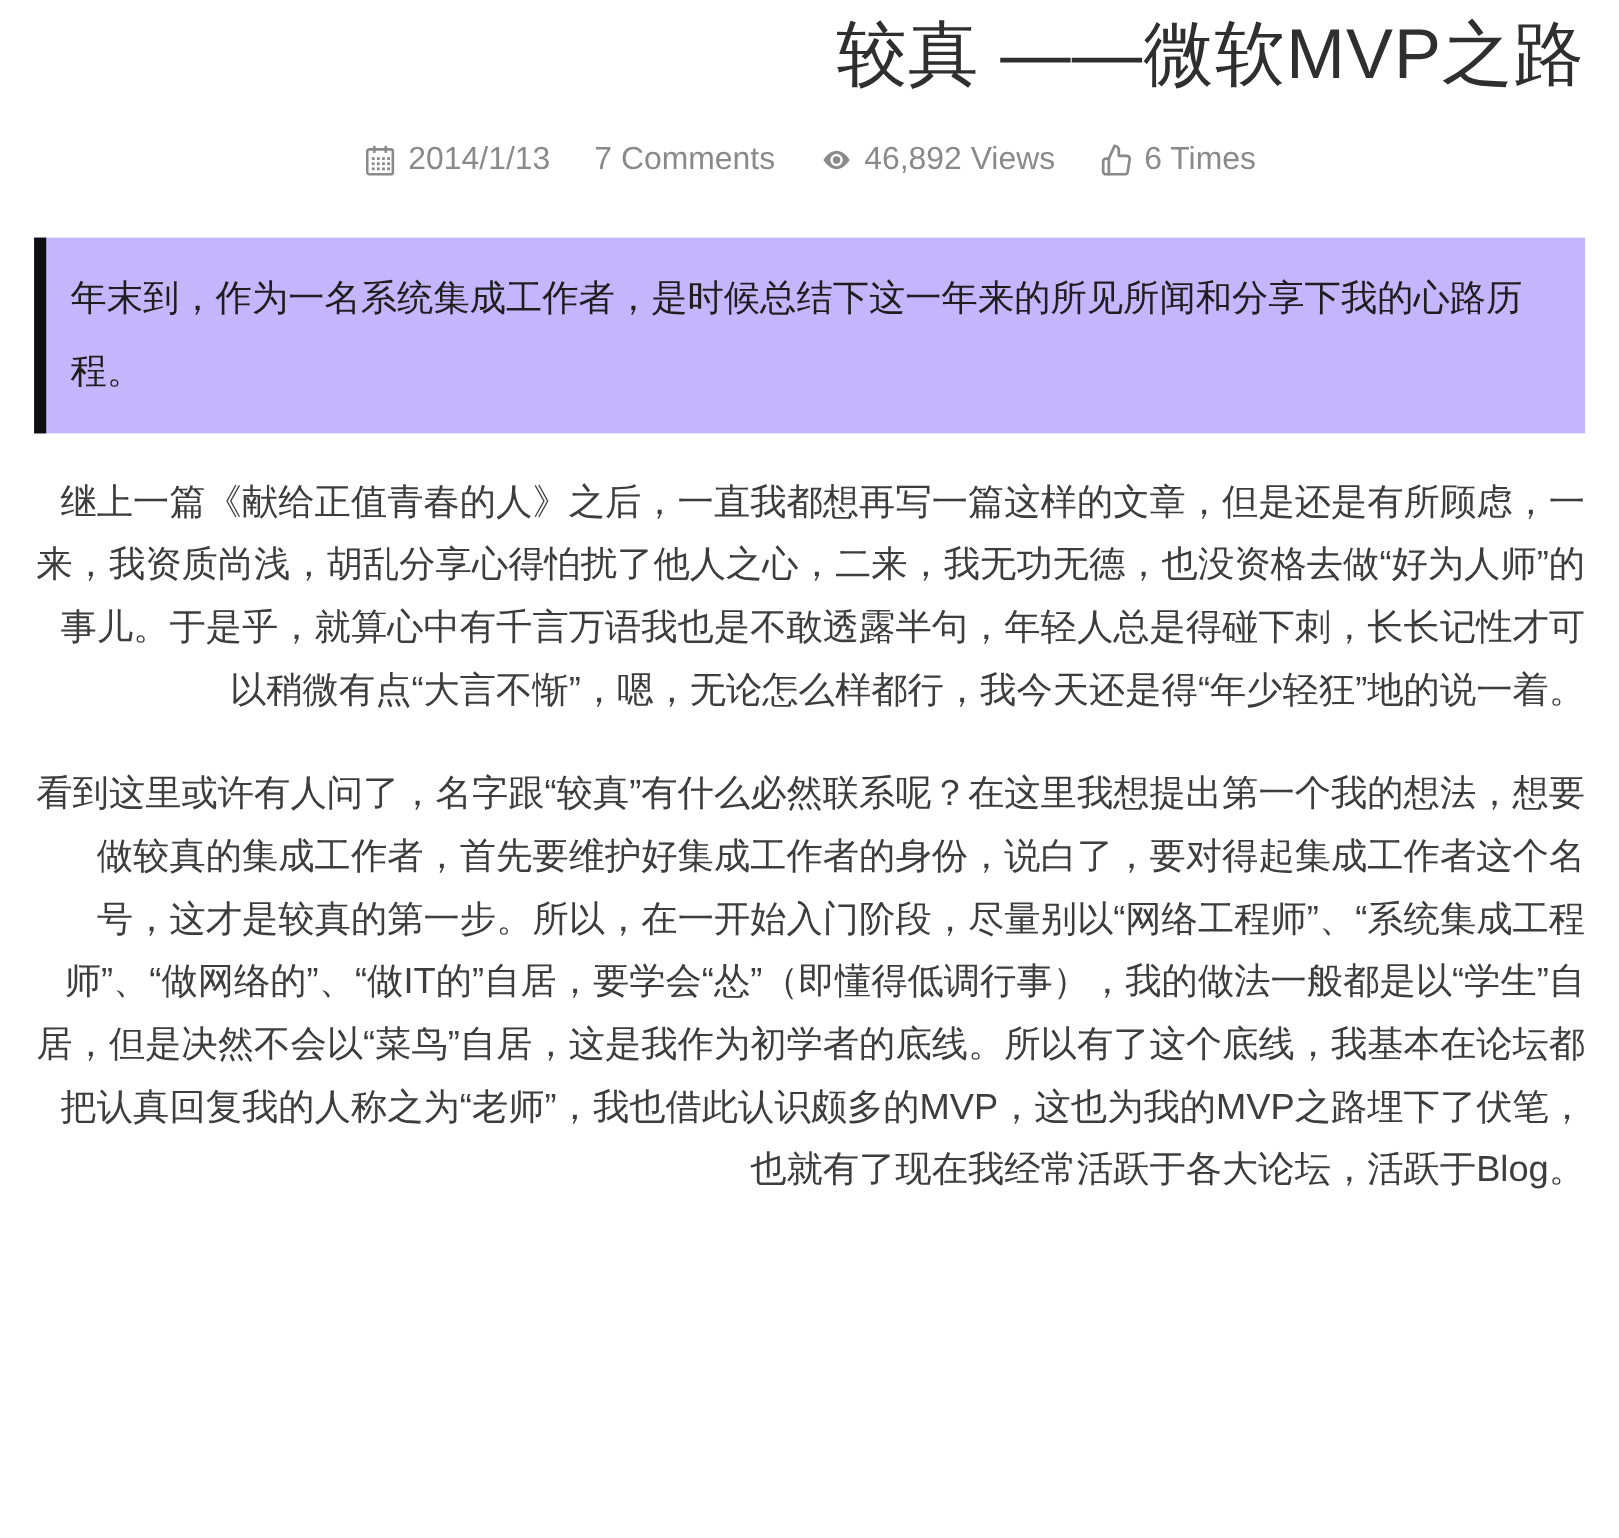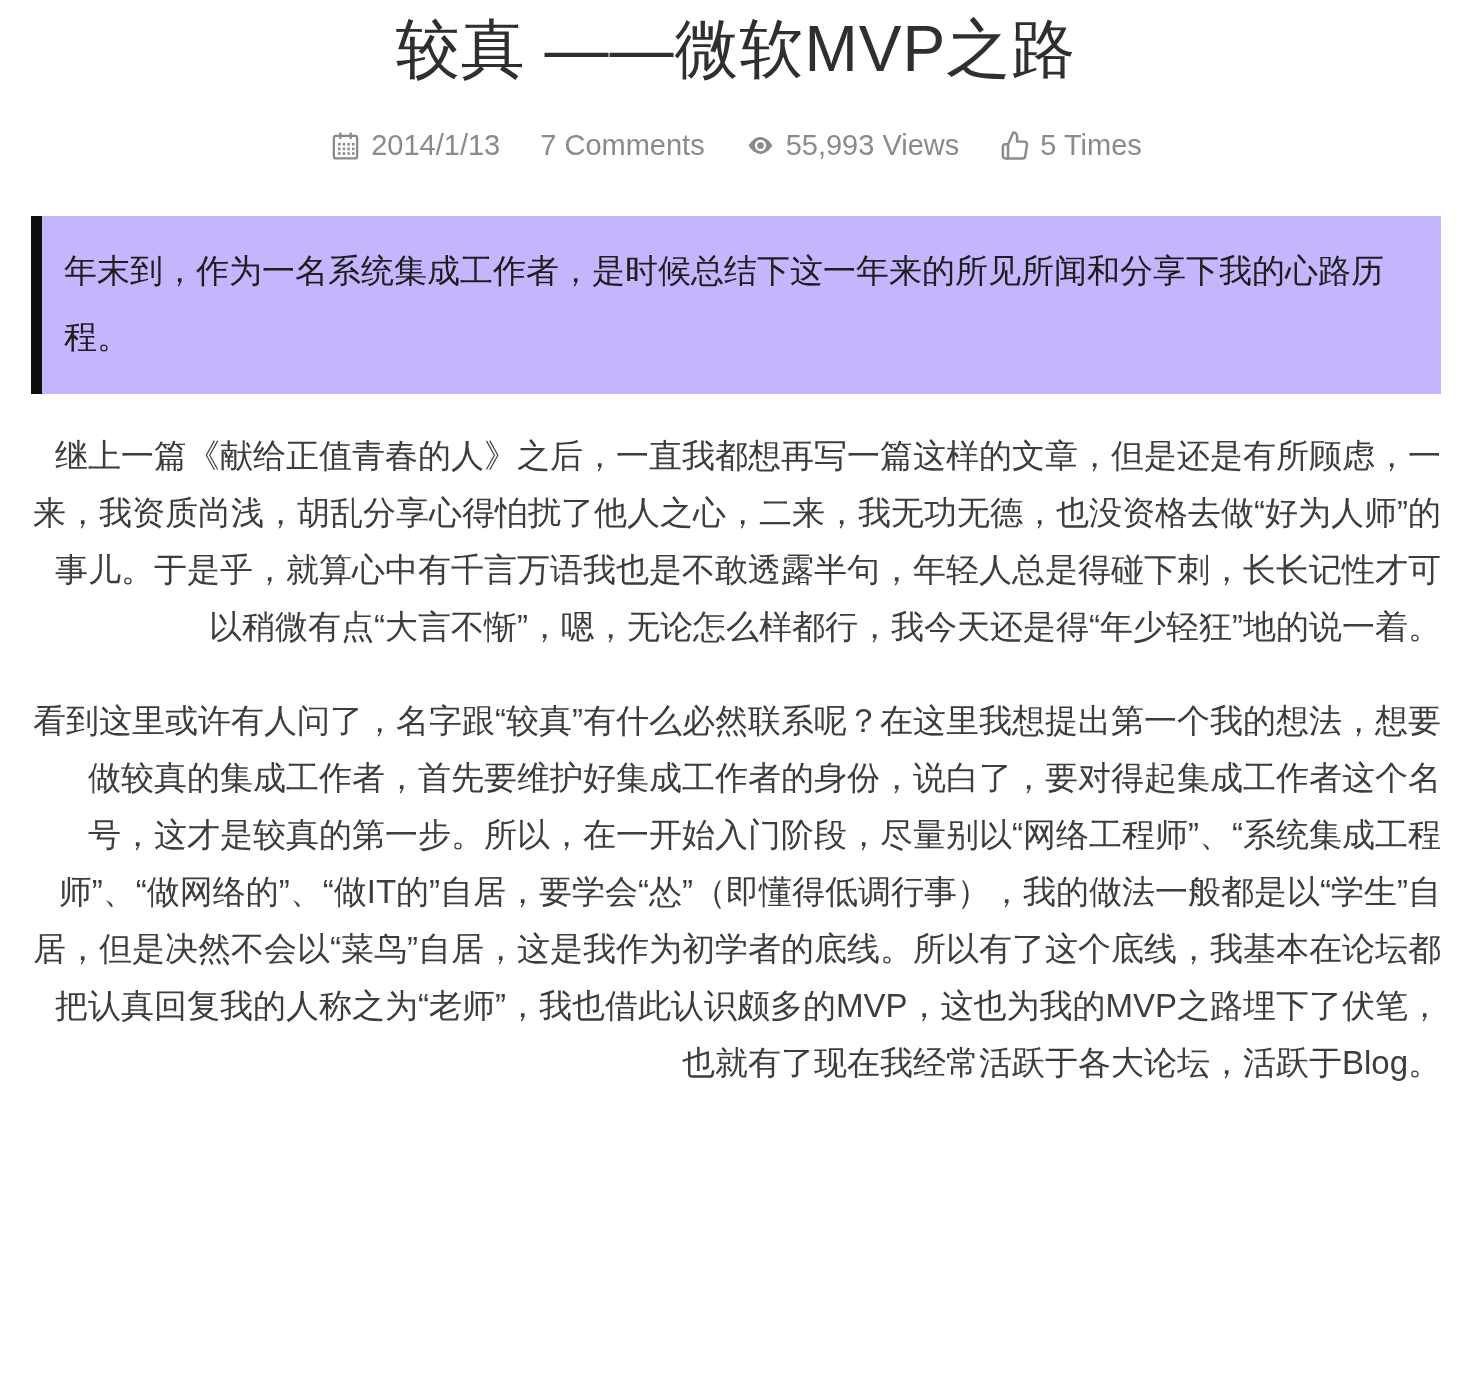--- a/index.html
+++ b/index.html
@@ -11,21 +11,21 @@
     overflow: hidden;
     font-family: "Liberation Sans", "DejaVu Sans", sans-serif;
   }
   .container {
     padding: 0 31px;
     box-sizing: border-box;
     width: 1472px;
   }
   .title {
     margin: 6px 0 0 0;
-    text-align: center;
+    text-align: right;
     font-size: 64px;
     font-weight: 500;
     color: #2f2f2f;
     letter-spacing: 1px;
   }
   .meta {
     margin-top: 36px;
     display: flex;
     justify-content: center;
     align-items: center;
@@ -112,31 +112,31 @@
     </span>
 
     <span class="meta-item">
       <span class="icon">
         <svg viewBox="0 0 24 24" width="31" height="31">
           <path d="M12 5.5 C6.5 5.5 2.8 12 2.8 12 C2.8 12 6.5 18.5 12 18.5 C17.5 18.5 21.2 12 21.2 12 C21.2 12 17.5 5.5 12 5.5 Z" fill="#8a8a8a"></path>
           <circle cx="12" cy="12" r="4.4" fill="#ffffff"></circle>
           <circle cx="12" cy="12" r="2.6" fill="#8a8a8a"></circle>
         </svg>
       </span>
-      <span>55,993 Views</span>
+      <span>46,892 Views</span>
     </span>
 
     <span class="meta-item">
       <span class="icon">
         <svg viewBox="0 0 24 24" width="31" height="31" fill="none" stroke="#8a8a8a" stroke-width="1.9" stroke-linecap="round" stroke-linejoin="round">
           <path d="M14 9V5a3 3 0 0 0-3-3l-4 9v11h11.28a2 2 0 0 0 2-1.7l1.38-9a2 2 0 0 0-2-2.3z"></path>
           <path d="M7 22H5a2 2 0 0 1-2-2v-7a2 2 0 0 1 2-2h2"></path>
         </svg>
       </span>
-      <span>5 Times</span>
+      <span>6 Times</span>
     </span>
   </div>
 
   <blockquote class="quote">
     <p>年末到，作为一名系统集成工作者，是时候总结下这一年来的所见所闻和分享下我的心路历程。</p>
   </blockquote>
 
   <div class="body-text">
     <p>继上一篇《献给正值青春的人》之后，一直我都想再写一篇这样的文章，但是还是有所顾虑，一来，我资质尚浅，胡乱分享心得怕扰了他人之心，二来，我无功无德，也没资格去做“好为人师”的事儿。于是乎，就算心中有千言万语我也是不敢透露半句，年轻人总是得碰下刺，长长记性才可以稍微有点“大言不惭”，嗯，无论怎么样都行，我今天还是得“年少轻狂”地的说一着。</p>
     <p class="para-gap">看到这里或许有人问了，名字跟“较真”有什么必然联系呢？在这里我想提出第一个我的想法，想要做较真的集成工作者，首先要维护好集成工作者的身份，说白了，要对得起集成工作者这个名号，这才是较真的第一步。所以，在一开始入门阶段，尽量别以“网络工程师”、“系统集成工程师”、“做网络的”、“做IT的”自居，要学会“怂”（即懂得低调行事），我的做法一般都是以“学生”自居，但是决然不会以“菜鸟”自居，这是我作为初学者的底线。所以有了这个底线，我基本在论坛都把认真回复我的人称之为“老师”，我也借此认识颇多的MVP，这也为我的MVP之路埋下了伏笔，也就有了现在我经常活跃于各大论坛，活跃于Blog。</p>

